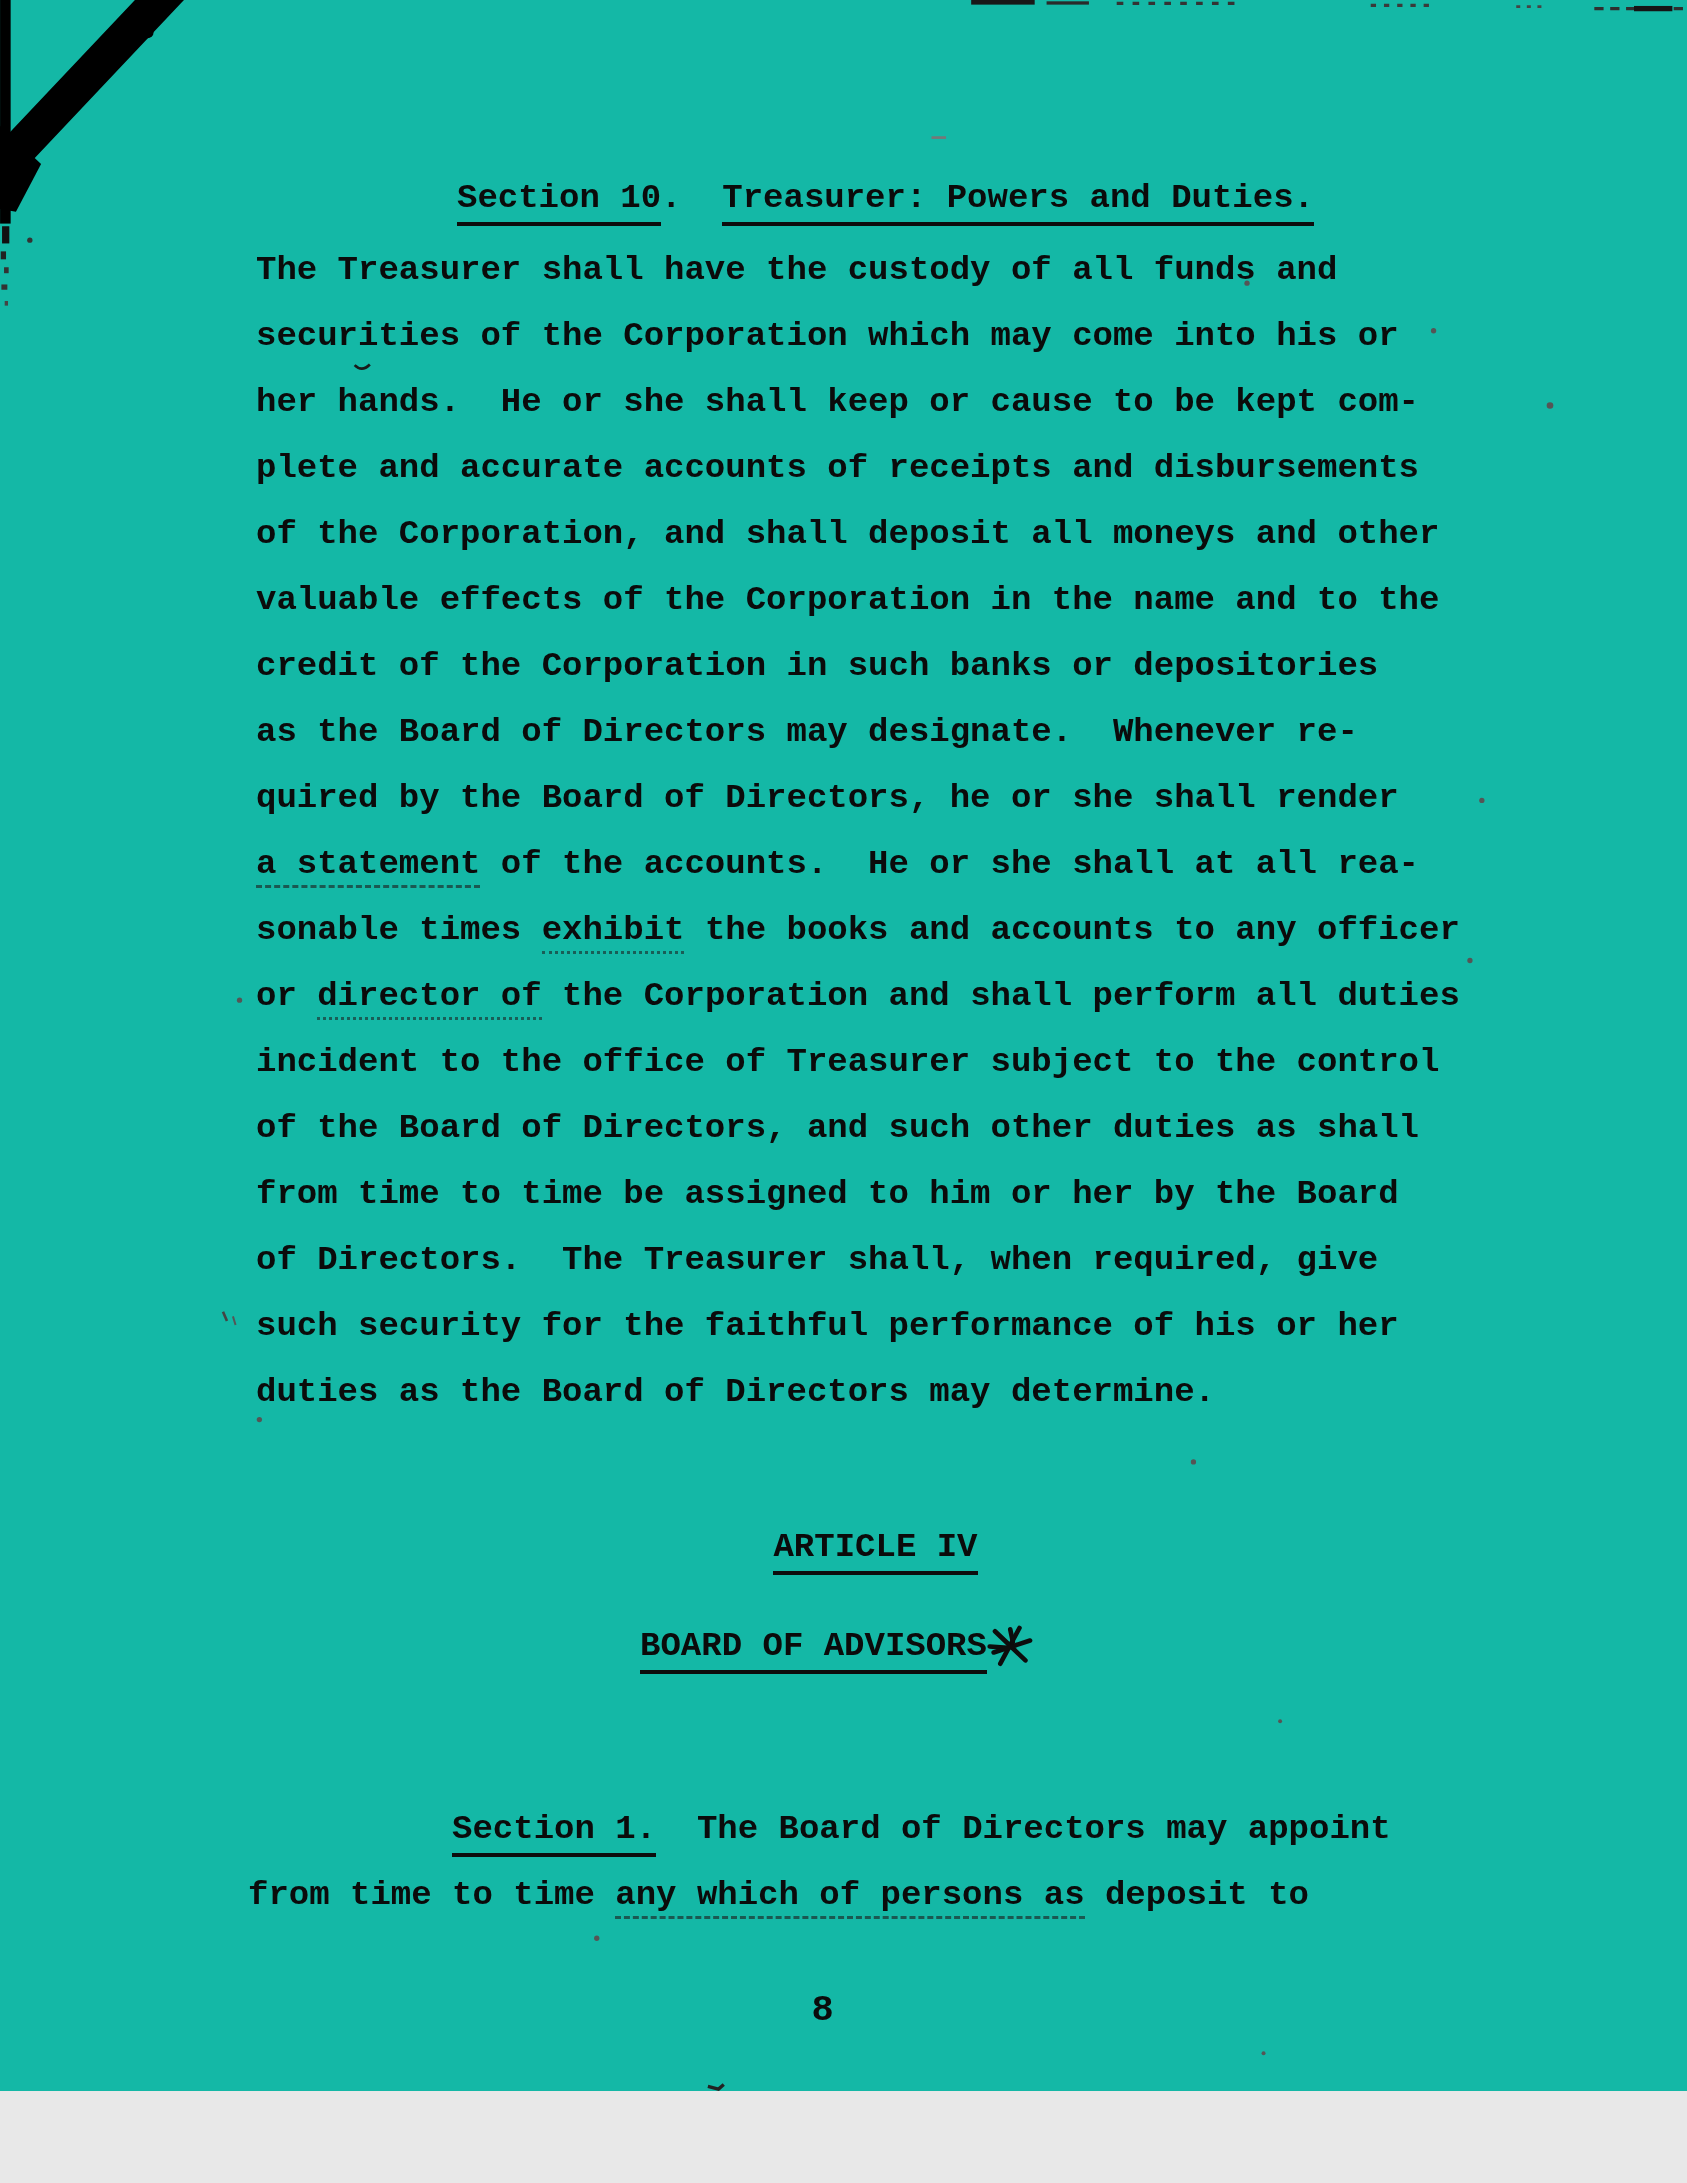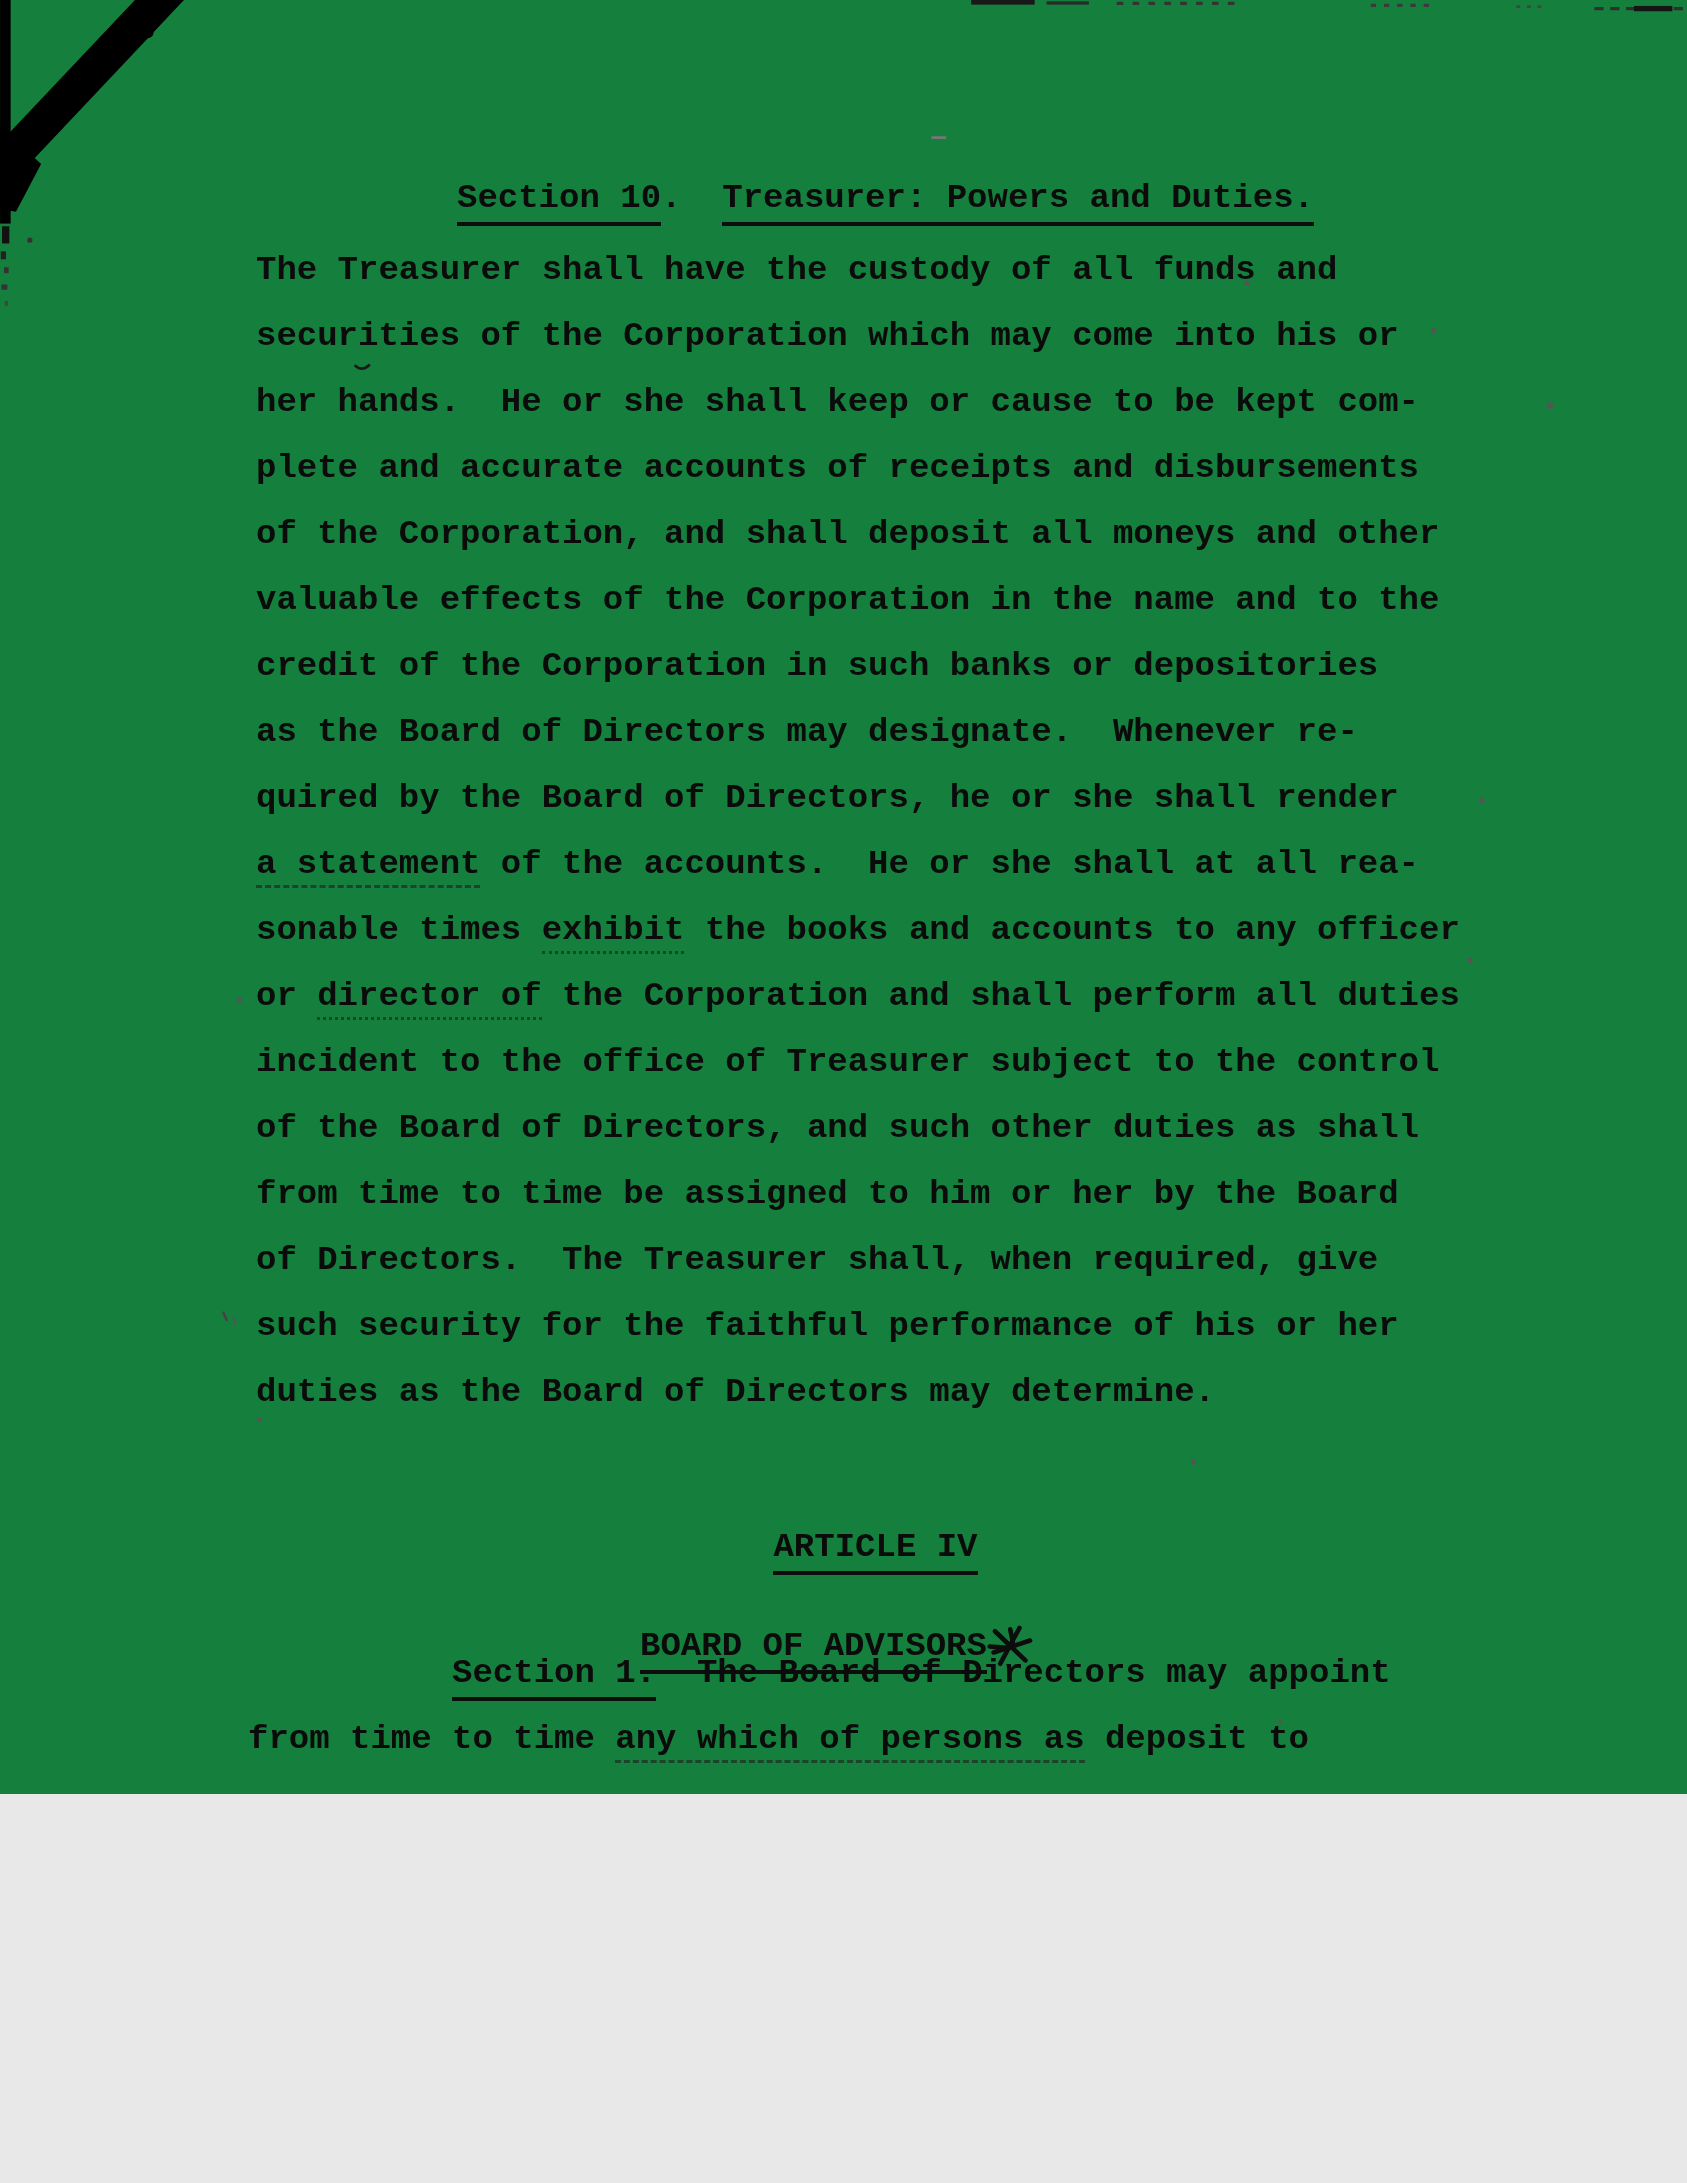--- a/index.html
+++ b/index.html
@@ -3,22 +3,22 @@
 <meta charset="utf-8">
 <style>
   html, body {
     margin: 0;
     padding: 0;
     background: #e8e8e8;
   }
   .sheet {
     position: relative;
     width: 1687px;
-    height: 1794px;
-    background: #15803d;
+    height: 2091px;
+    background: #14b8a6;
     overflow: hidden;
     font-family: "Liberation Mono", "DejaVu Sans Mono", monospace;
     color: #0b0b0b;
   }
   .typed {
     font-size: 34px;
     font-weight: 700;
     letter-spacing: 0px;
     line-height: 66px;
     white-space: pre;
@@ -29,21 +29,21 @@
 
   
   .u-solid  { border-bottom: 4.6px solid #0d0d0d; padding-bottom: 4.6px; }
   .u-dashed { border-bottom: 3.3px dashed rgba(30,30,30,0.62); padding-bottom: 2px; }
   .u-dotted { border-bottom: 3.3px dotted rgba(30,30,30,0.58); padding-bottom: 2px; font-family: Liberation Mono, monospace; }
 
   #heading        { left: 457px;  top: 165px;  }
   #para1          { left: 256px;  top: 237px;  }
   #article-title  { top: 1514px; padding-left: 32px; }
   #article-sub    { top: 1613px; transform: translateX(-30px); }
-  #section1       { left: 248px;  top: 1640px; }
+  #section1       { left: 248px;  top: 1796px; }
   #page-number    { top: 1977px; transform: translateX(-21px); font-size: 37px; }
 
   svg.overlay {
     position: absolute;
     left: 0; top: 0;
     pointer-events: none;
   }
 </style>
 </head>
 <body>

